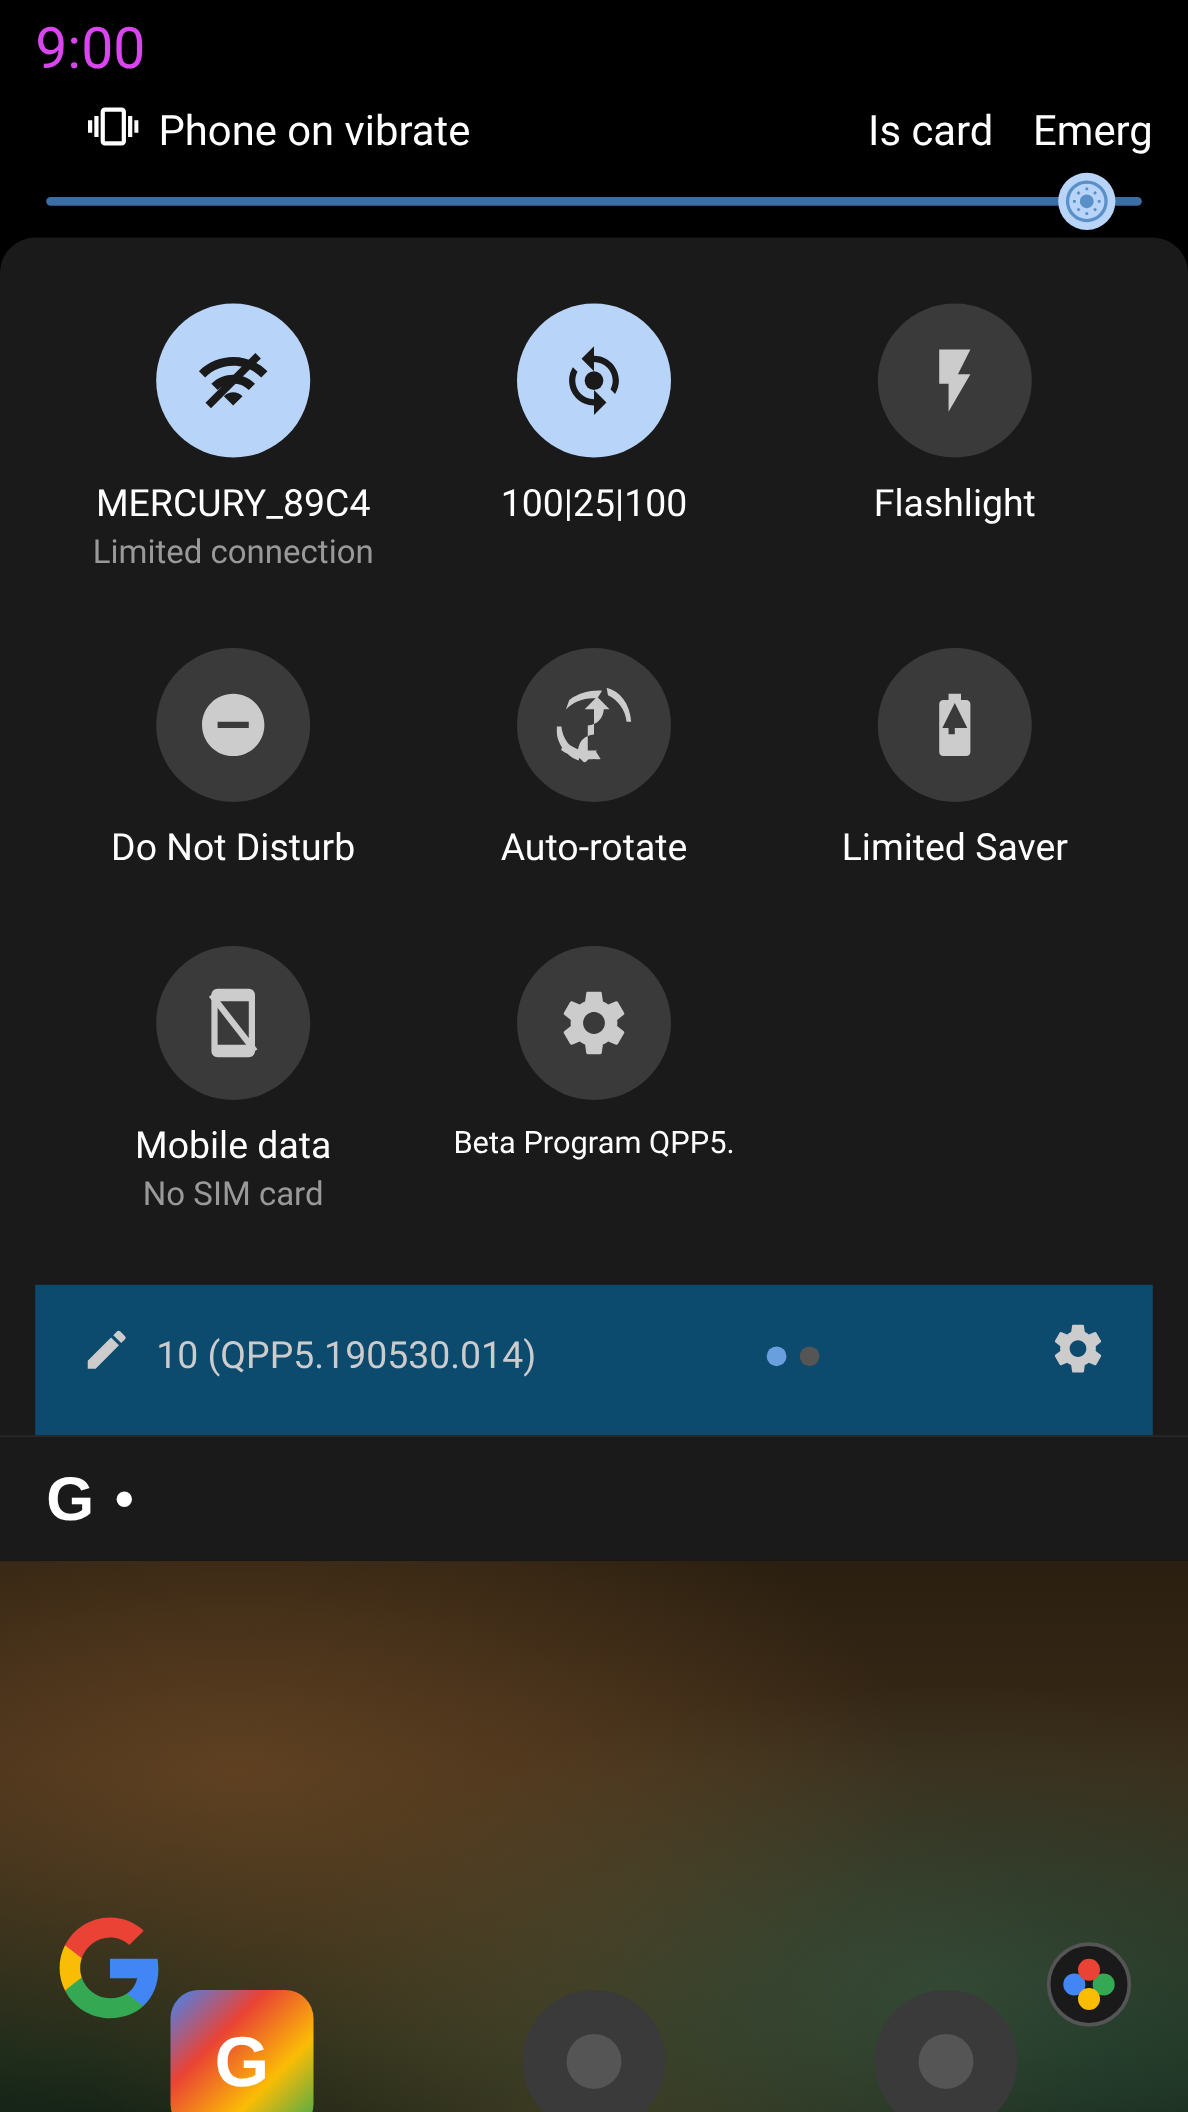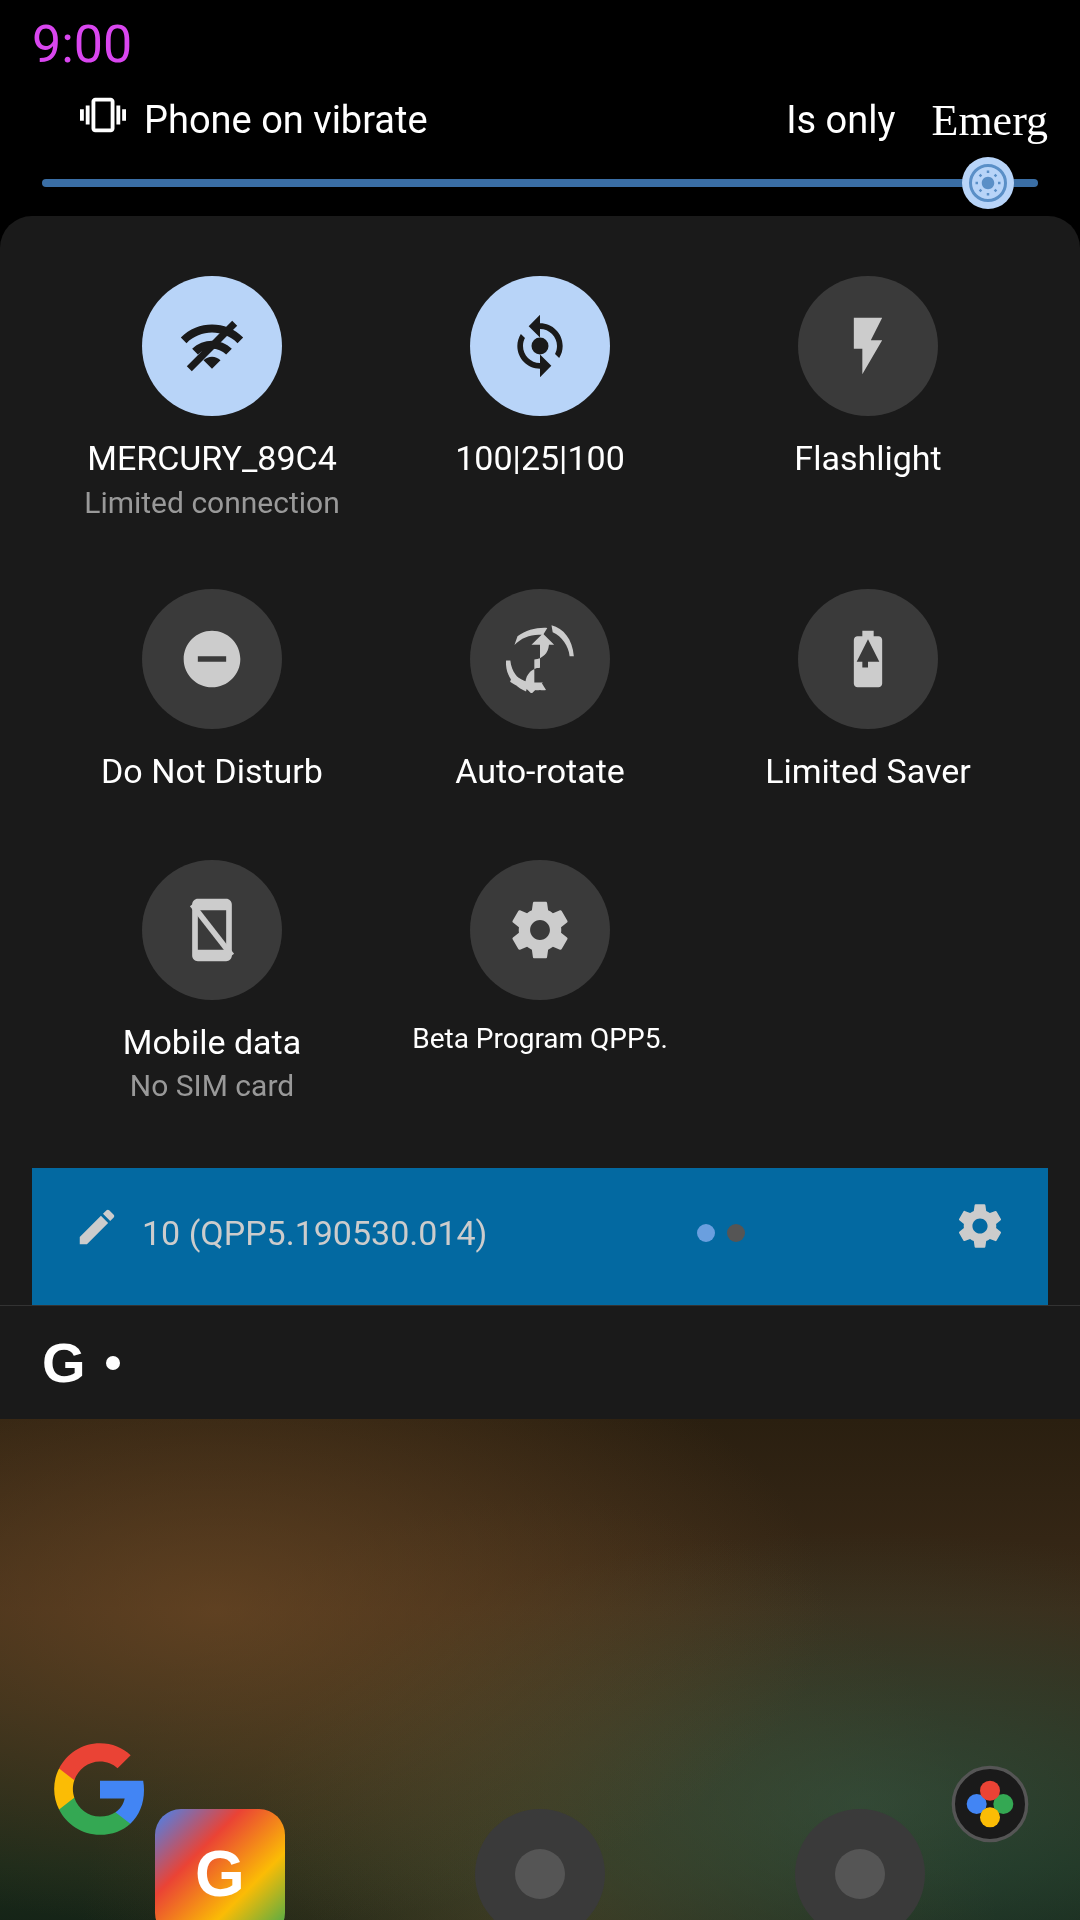--- a/index.html
+++ b/index.html
@@ -158,21 +158,21 @@
       margin-top: 6px;
       line-height: 1.2;
     }
 
     
     .qs-footer {
       display: flex;
       align-items: center;
       justify-content: space-between;
       padding: 32px 42px 40px 42px;
-      background: #0369a1;
+      background: #0c4a6e;
       margin-top: 24px;
     }
 
     .footer-left {
       display: flex;
       align-items: center;
       gap: 22px;
     }
 
     .footer-edit-icon {
@@ -310,22 +310,22 @@
   <div class="notif-left">
     <span class="vibrate-icon">
       
       <svg width="46" height="46" viewBox="0 0 24 24" fill="white">
         <path d="M0 15h2V9H0v6zm3 2h2V7H3v10zm19-8v6h2V9h-2zm-3 8h2V7h-2v10zM16 3H8C6.9 3 6 3.9 6 5v14c0 1.1.9 2 2 2h8c1.1 0 2-.9 2-2V5c0-1.1-.9-2-2-2zm0 16H8V5h8v14z"></path>
       </svg>
     </span>
     <span style="font-size:38px;">Phone on vibrate</span>
   </div>
   <div class="notif-right">
-    <span style="font-size:38px;">Is only</span>
-    <span style="font-size:44px;font-family:Liberation Serif, serif;">Emerg</span>
+    <span style="font-size:38px;">Is card</span>
+    <span style="font-size:38px;">Emerg</span>
   </div>
 </div>
 
 <div class="brightness-row">
   <div class="brightness-slider-container">
     <div class="brightness-track"></div>
     <div class="brightness-thumb" style="right: 50px;">
       <div class="brightness-thumb-inner">
 
         <svg width="30" height="30" viewBox="0 0 24 24" fill="#5a8fc7">

